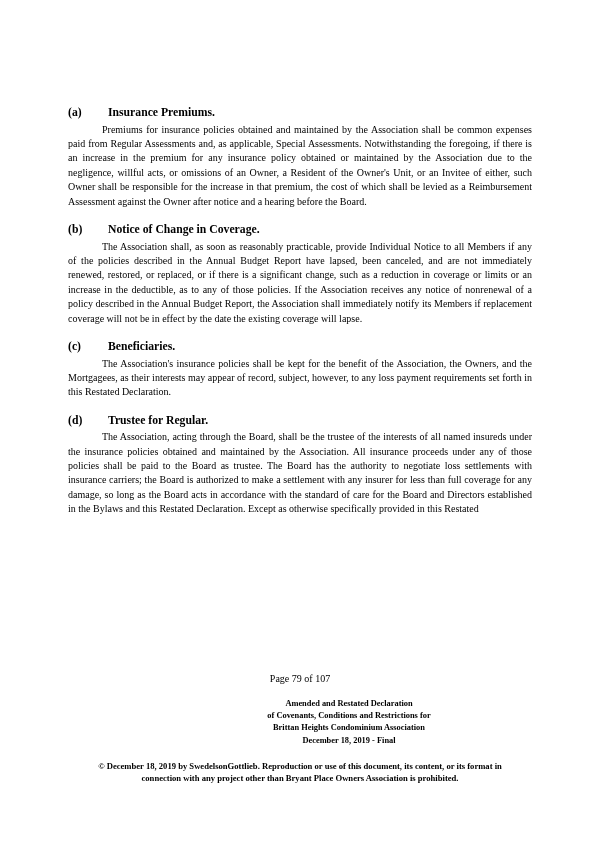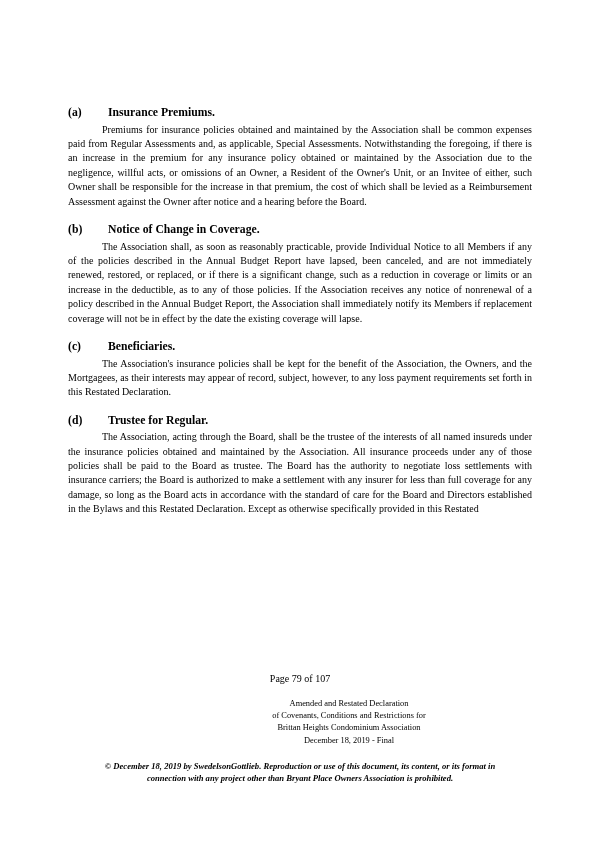--- a/index.html
+++ b/index.html
@@ -55,29 +55,29 @@
     text-align: center;
     font-size: 10px;
     line-height: 1.4;
   }
   .doc-footer {
     margin-top: 12px;
     text-align: center;
     font-size: 8.4px;
     line-height: 1.45;
     padding-left: 98px;
+    font-weight: bold;
   }
   .copyright {
     margin-top: 13px;
     font-size: 8.6px;
     font-weight: bold;
     line-height: 1.42;
     text-align: center;
     padding: 0 62px;
-    font-style: italic;
   }
   .copyright .line2 {
     display: block;
   }
 </style>
 </head>
 <body>
 
 <div class="page">
 

